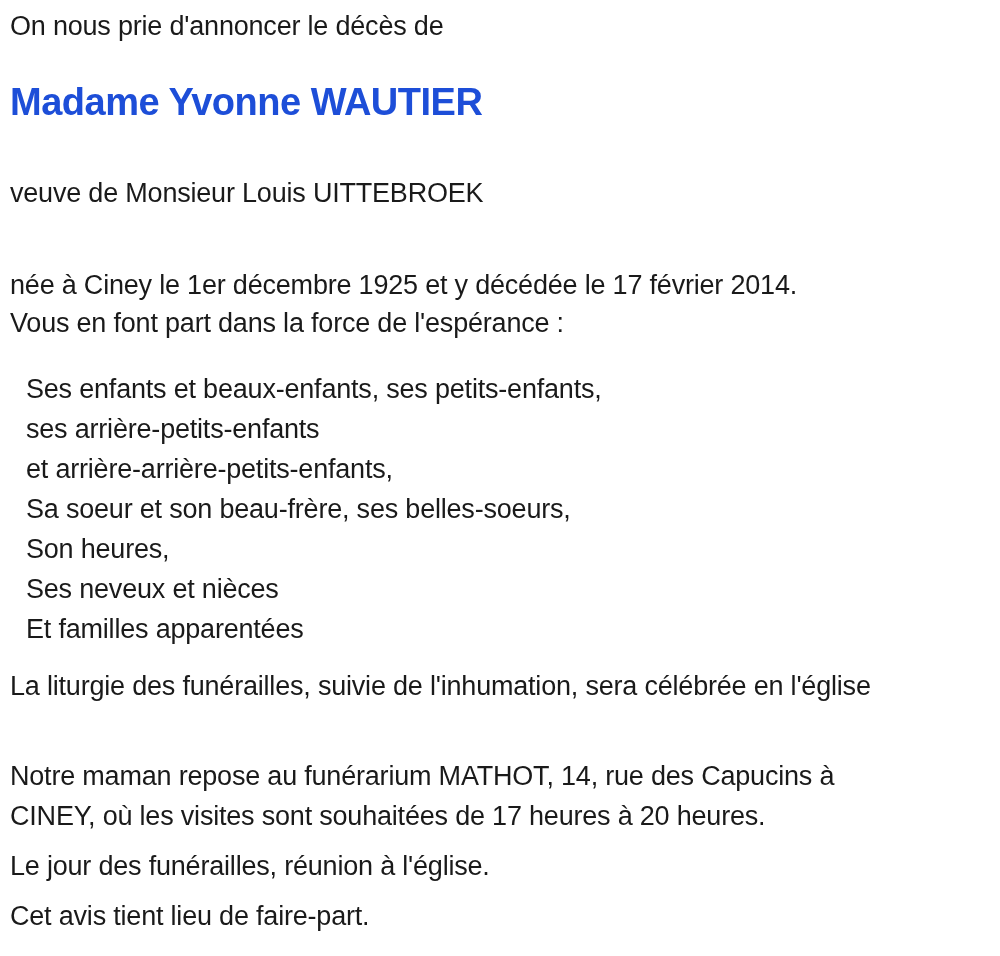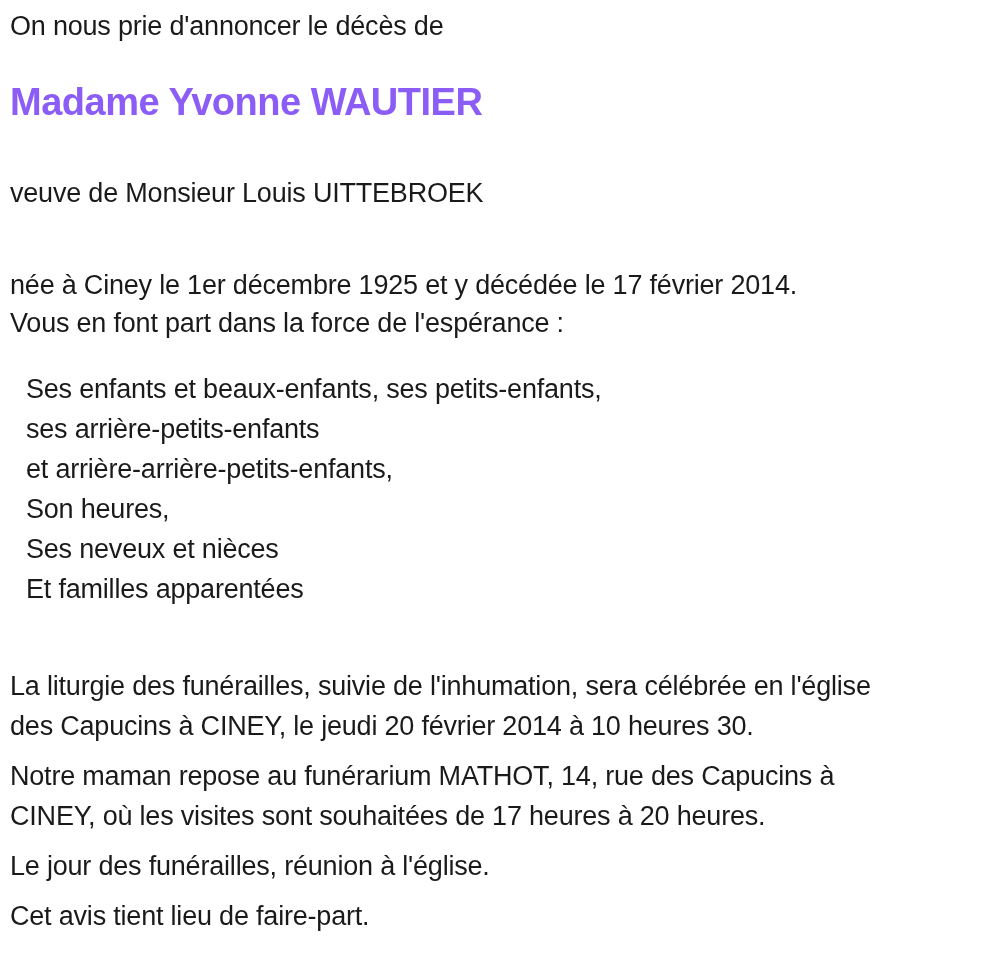--- a/index.html
+++ b/index.html
@@ -31,21 +31,21 @@
     white-space: nowrap;
   }
   .title {
     position: absolute;
     left: 10px;
     right: 8px;
     font-size: 38px;
     font-weight: bold;
     line-height: 48px;
     letter-spacing: -0.5px;
-    color: #8b5cf6;
+    color: #1d4ed8;
     margin: 0;
     white-space: nowrap;
   }
   .family-list {
     position: absolute;
     left: 10px;
     top: 353px;
     margin: 16px;
     padding: 0;
     list-style: none;
@@ -69,27 +69,27 @@
   <p class="txt" style="top:173px">veuve de Monsieur Louis UITTEBROEK</p>
 
   <p class="txt" style="top:265px">née à Ciney le 1er décembre 1925 et y décédée le 17 février 2014.</p>
 
   <p class="txt" style="top:303px">Vous en font part dans la force de l'espérance :</p>
 
   <div class="family-list">
     <div class="fam-line">Ses enfants et beaux-enfants, ses petits-enfants,</div>
     <div class="fam-line">ses arrière-petits-enfants</div>
     <div class="fam-line">et arrière-arrière-petits-enfants,</div>
+    <div class="fam-line">Sa soeur et son beau-frère, ses belles-soeurs,</div>
     <div class="fam-line">Son heures,</div>
     <div class="fam-line">Ses neveux et nièces</div>
     <div class="fam-line">Et familles apparentées</div>
   </div>
 
   <p class="txt" style="top:666px">La liturgie des funérailles, suivie de l'inhumation, sera célébrée en l'église</p>
-  <p class="txt" style="top:706px">des Capucins à CINEY, le jeudi 20 février 2014 à 10 heures 30.</p>
 
   <p class="txt" style="top:756px">Notre maman repose au funérarium MATHOT, 14, rue des Capucins à</p>
   <p class="txt" style="top:796px">CINEY, où les visites sont souhaitées de 17 heures à 20 heures.</p>
 
   <p class="txt" style="top:896px">Cet avis tient lieu de faire-part.</p>
 
   <p class="txt" style="top:846px">Le jour des funérailles, réunion à l'église.</p>
 
 </div>
 

